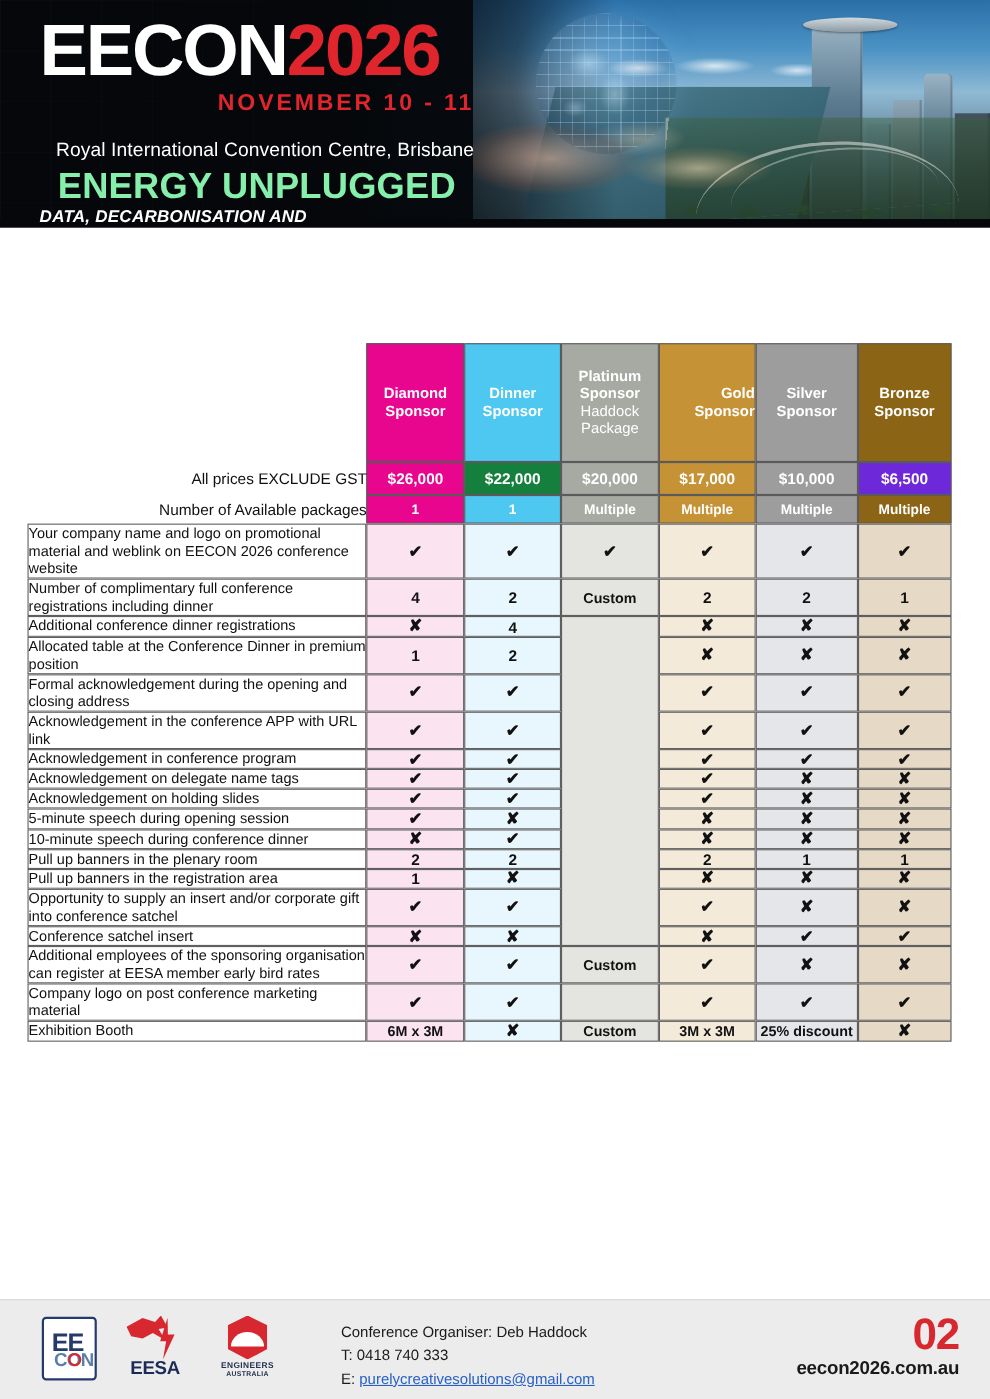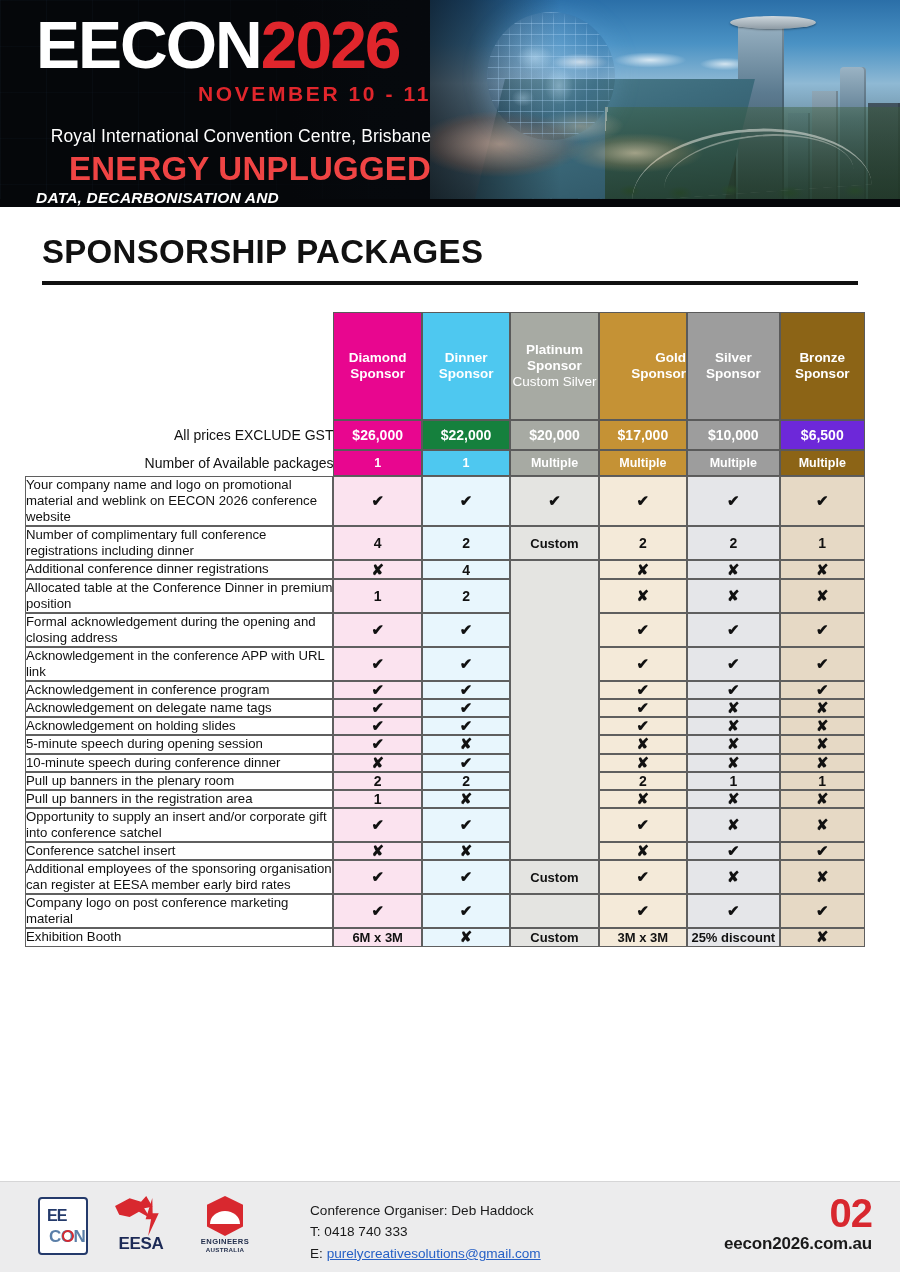--- a/index.html
+++ b/index.html
@@ -145,21 +145,21 @@
   .banner-dates {
     text-align:right; width: 395px;
     color:#e0262c; font-size:21px; font-weight:bold; letter-spacing:2.6px;
     margin-top:4px;
   }
   .banner-venue {
     text-align:right; width: 395px;
     color:#ffffff; font-size:17.5px; margin-top:20px; letter-spacing:.1px;
   }
   .banner-theme {
-    width:395px; text-align:right; color:#ef4444;
+    width:395px; text-align:center; color:#86efac;
     font-size:33px; font-weight:bold; letter-spacing:.2px; margin-top:5px;
     line-height:1.05;
   }
   .banner-sub {
     width:395px; text-align:left; color:#ffffff;
     font-size:15.5px; font-style:italic; font-weight:bold; letter-spacing:.2px; margin-top:2px;
   }
 
   
   .title-wrap { position:absolute; left:42px; top:233px; width:816px; }
@@ -218,21 +218,21 @@
     background:#ececed; border-top:1px solid #d6d6d7;
   }
   .footer-inner { position:relative; width:900px; height:91px; }
   .logos { position:absolute; left:38px; top:14px; display:flex; align-items:center; gap:22px; }
 
   .eecon-badge {
     width:50px; height:58px; border:2px solid #243a6b; border-radius:4px;
     background:#fff; position:relative;
   }
   .eecon-badge .ee {
-    position:absolute; left:7px; top:8px; color:#243a6b; font-weight:bold; font-size:16px; letter-spacing:-1px;
+    position:absolute; left:7px; top:8px; color:#243a6b; font-weight:bold; font-size:23px; letter-spacing:-1px;
   }
   .eecon-badge .con {
     position:absolute; left:9px; top:28px; color:#5b7fa8; font-weight:bold; font-size:17px; letter-spacing:-.5px;
   }
   .eecon-badge .oring {
     position:absolute; left:22px; top:31px; width:12px; height:12px;
     border:2px solid #d8282f; border-radius:50%;
   }
 
   .eesa { width:62px; position:relative; height:60px; }
@@ -315,24 +315,20 @@
         <span class="logo-eecon">EECON</span>
         <span class="logo-year">2026</span>
       </div>
       <div class="banner-dates">NOVEMBER 10 - 11</div>
       <div class="banner-venue">Royal International Convention Centre, Brisbane</div>
       <div class="banner-theme">ENERGY UNPLUGGED</div>
       <div class="banner-sub">DATA, DECARBONISATION AND DECENTRALISATION</div>
     </div>
   </div>
 
-  <div class="title-wrap">
-    <div class="page-title">SPONSORSHIP PACKAGES</div>
-    <div class="title-rule"></div>
-  </div>
 
   <div class="tbl-wrap">
     <table class="pkg">
       <colgroup>
         <col class="c-label">
           <col class="c-col">
           <col class="c-col">
           <col class="c-plat">
         <col class="c-col">
           <col class="c-silver">
@@ -345,21 +341,21 @@
               <div>Diamond</div>
               <div>Sponsor</div>
             </th>
             <th class="hd" style="background: rgb(78, 200, 240);">
               <div>Dinner</div>
               <div>Sponsor</div>
             </th>
             <th class="hd" style="background: rgb(167, 170, 163);">
               <div>Platinum</div>
               <div>Sponsor</div>
-              <span class="sub">Custom Silver</span>
+              <span class="sub">Haddock Package</span>
             </th>
             <th class="hd" style="background: rgb(197, 146, 53); text-align: right;">
               <div>Gold</div>
               <div>Sponsor</div>
             </th>
             <th class="hd" style="background: rgb(157, 157, 157);">
               <div>Silver</div>
               <div>Sponsor</div>
             </th>
             <th class="hd" style="background: rgb(140, 100, 22);">

